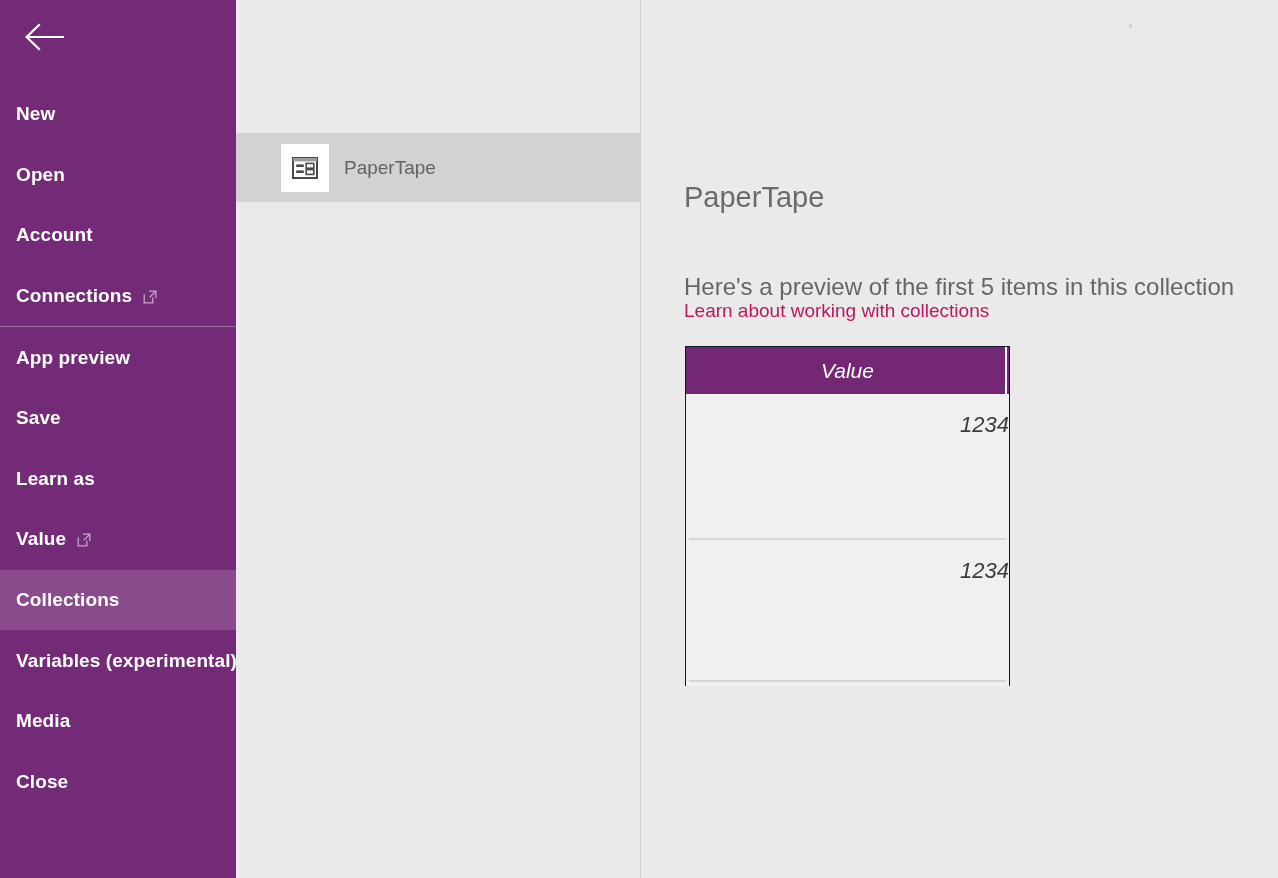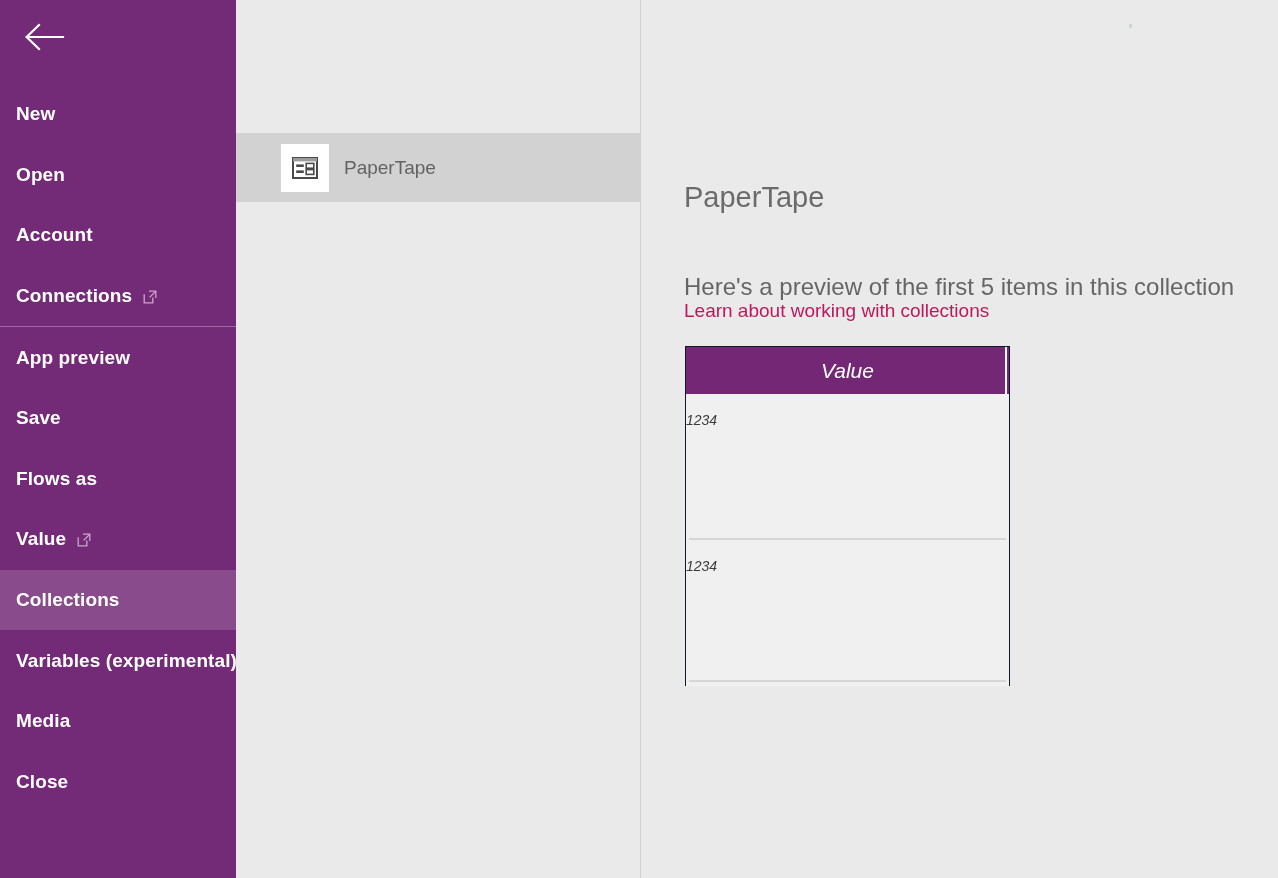--- a/index.html
+++ b/index.html
@@ -213,22 +213,22 @@
     position: relative;
     background: #f0f0f0;
   }
   .pt-row {
     position: relative;
     height: 146px;
     box-sizing: border-box;
   }
   .pt-cell {
     padding-top: 18px;
-    text-align: left;
-    font-size: 14px;
+    text-align: right;
+    font-size: 22px;
     color: #3b3b3b;
   }
   .pt-rule {
     position: absolute;
     left: 3px;
     right: 3px;
     bottom: 0;
     height: 2px;
     background: #d6d6d6;
   }
@@ -298,21 +298,21 @@
 
       <div class="nav-item">
         <span class="label">App preview</span>
       </div>
 
       <div class="nav-item">
         <span class="label">Save</span>
       </div>
 
       <div class="nav-item">
-        <span class="label">Flows as</span>
+        <span class="label">Learn as</span>
       </div>
 
       <div class="nav-item">
         <span class="label">Value</span>
         <span class="ext-icon">
           <svg width="14" height="14" viewBox="0 0 14 14" fill="none">
             <path d="M1.2 4.2 V12.8 H9.8 V7.6" stroke="#c9a6cb" stroke-width="1.3" fill="none"></path>
             <path d="M6.0 1.2 H12.8 V8.0" stroke="#c9a6cb" stroke-width="1.3" fill="none"></path>
             <path d="M12.8 1.2 L6.6 7.4" stroke="#c9a6cb" stroke-width="1.3"></path>
           </svg>

